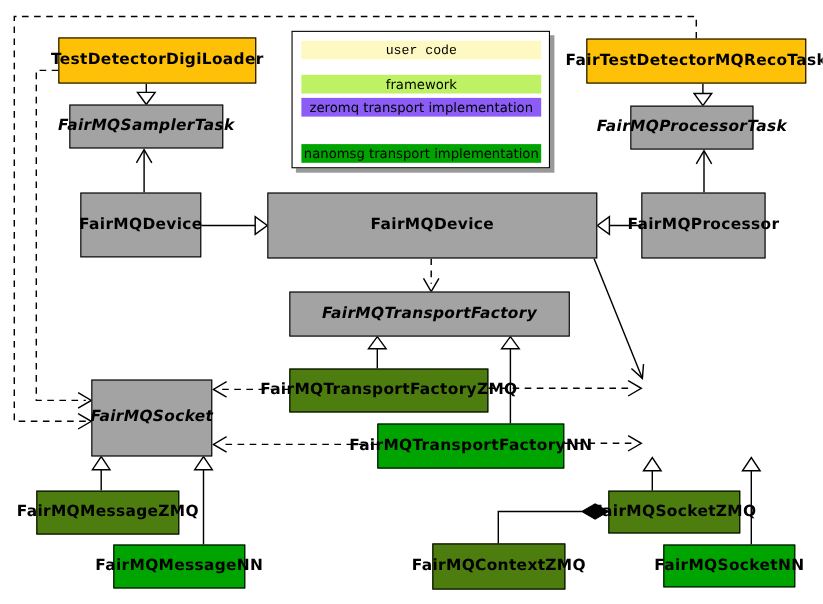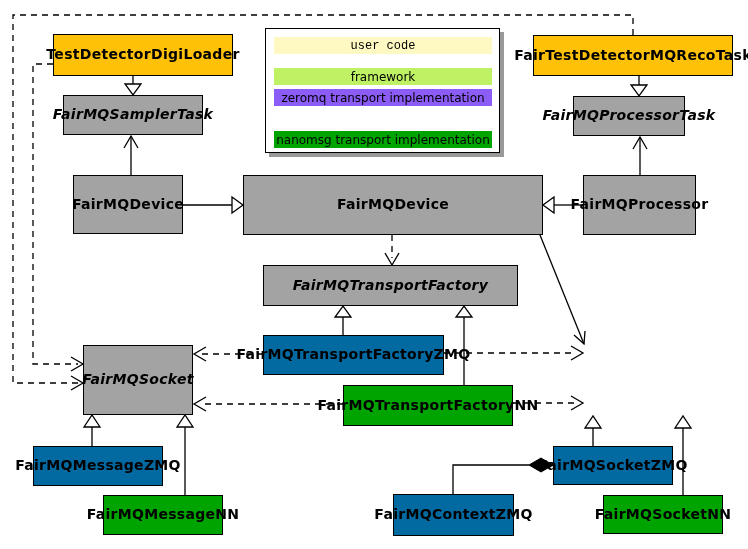--- a/index.html
+++ b/index.html
@@ -9,21 +9,21 @@
   }
   #edges{position:absolute;left:0;top:0;width:748px;height:549px;}
   .node{
     position:absolute;box-sizing:border-box;border:1.5px solid #000;
     display:flex;align-items:center;justify-content:center;text-align:center;
     font-size:14px;font-weight:bold;color:#000;letter-spacing:.3px;line-height:1.1;
   }
   .abstract{font-style:italic;}
   .user{background:#FFC107;}
   .framework{background:#a3a3a3;}
-  .zmq{background:#0369a1;}
+  .zmq{background:#4d7c0f;}
   .nn{background:#00A400;}
   .legend{
     position:absolute;left:265px;top:28px;width:235px;height:125px;box-sizing:border-box;
     border:1.5px solid #000;background:#fff;box-shadow:4px 4px 0 #999999;
   }
   .legend-item{
     position:absolute;left:8px;width:218px;height:17px;
     display:flex;align-items:center;justify-content:center;
     font-size:12px;font-weight:normal;color:#000;
   }

